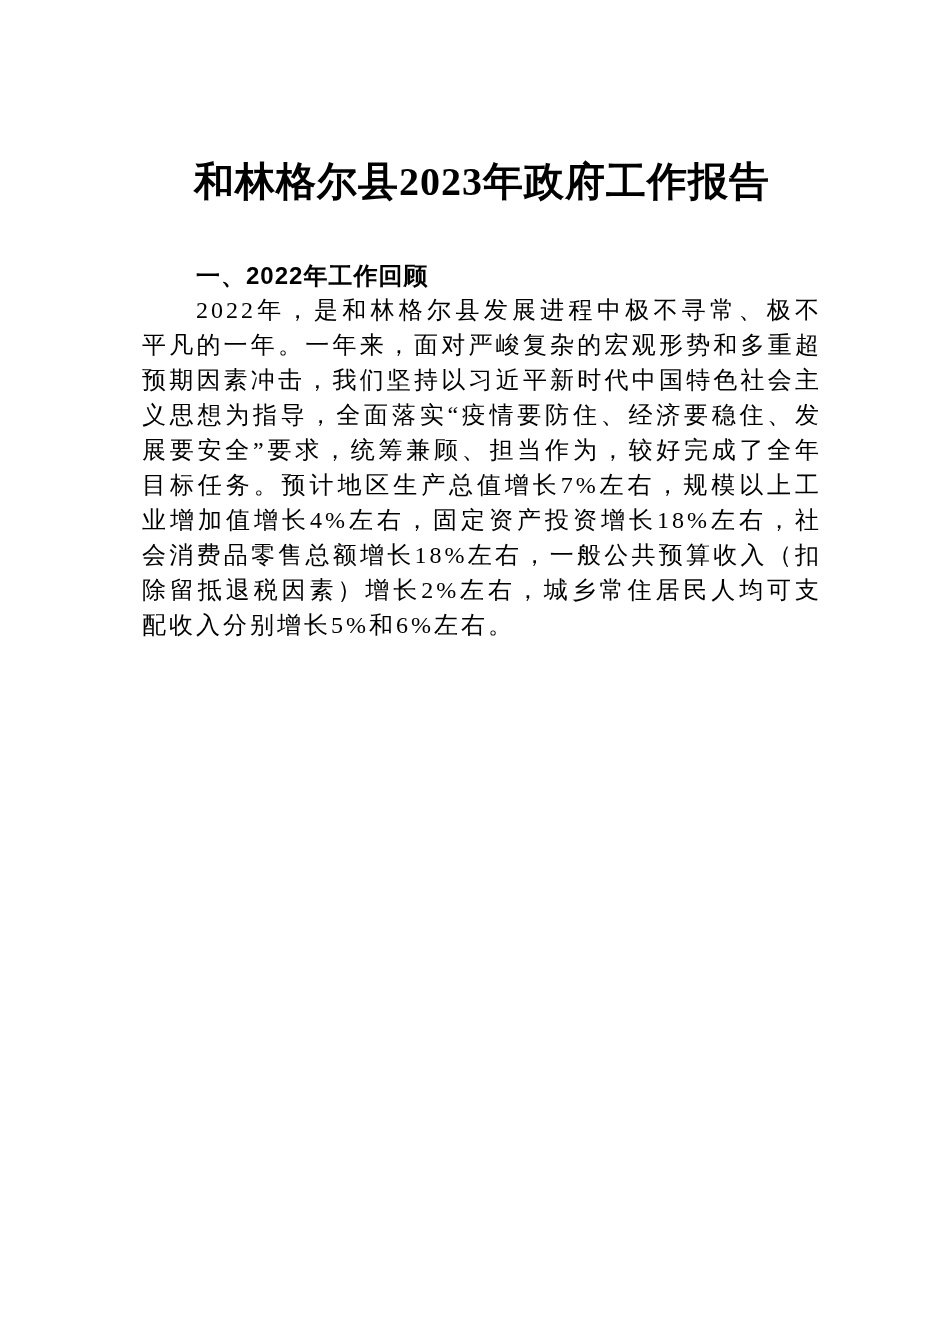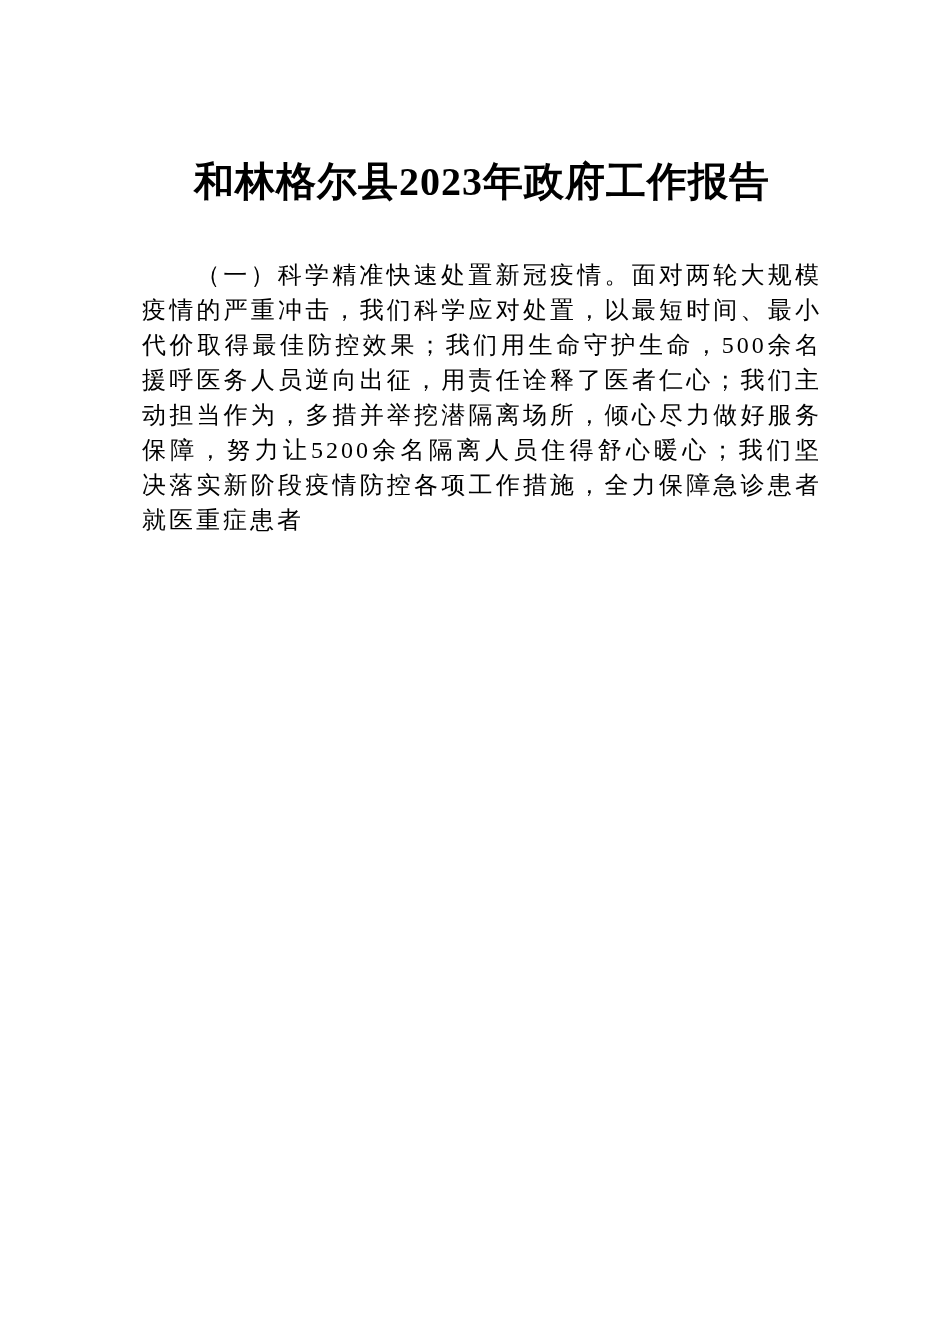--- a/index.html
+++ b/index.html
@@ -55,17 +55,18 @@
 </style>
 </head>
 <body>
 
 <div class="page">
   <h1 class="doc-title">和林格尔县2023年政府工作报告</h1>
 
   <div class="body-text">
 
 
+    <h2 class="section-heading">一、2022年工作回顾</h2>
 
+    <p class="para indent">2022年，是和林格尔县发展进程中极不寻常、极不平凡的一年。一年来，面对严峻复杂的宏观形势和多重超预期因素冲击，我们坚持以习近平新时代中国特色社会主义思想为指导，全面落实“疫情要防住、经济要稳住、发展要安全”要求，统筹兼顾、担当作为，较好完成了全年目标任务。预计地区生产总值增长7%左右，规模以上工业增加值增长4%左右，固定资产投资增长18%左右，社会消费品零售总额增长18%左右，一般公共预算收入（扣除留抵退税因素）增长2%左右，城乡常住居民人均可支配收入分别增长5%和6%左右。</p>
 
-    <p class="para indent">（一）科学精准快速处置新冠疫情。面对两轮大规模疫情的严重冲击，我们科学应对处置，以最短时间、最小代价取得最佳防控效果；我们用生命守护生命，500余名援呼医务人员逆向出征，用责任诠释了医者仁心；我们主动担当作为，多措并举挖潜隔离场所，倾心尽力做好服务保障，努力让5200余名隔离人员住得舒心暖心；我们坚决落实新阶段疫情防控各项工作措施，全力保障急诊患者就医重症患者</p>
   </div>
 </div>
 
 </body></html>

